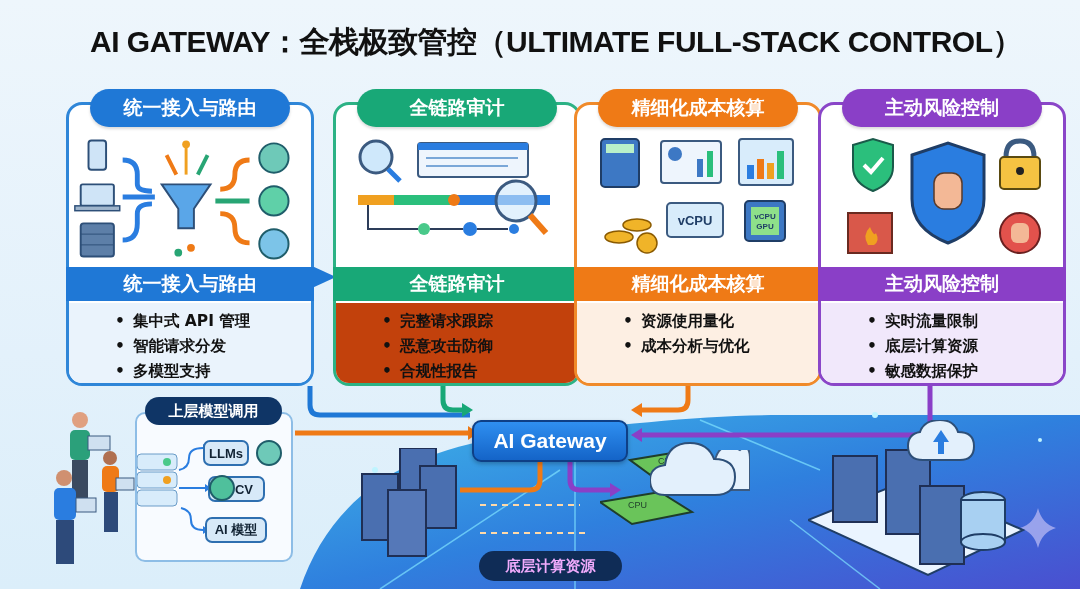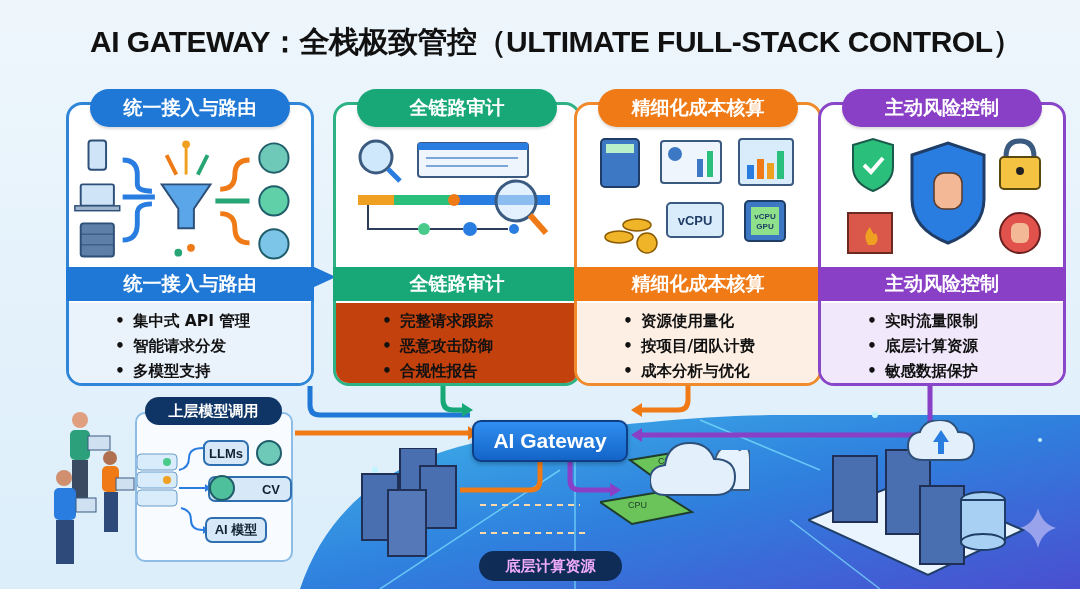--- a/index.html
+++ b/index.html
@@ -267,21 +267,20 @@
       <rect x="166" y="72" width="40" height="40" rx="4" fill="#3d78c4" stroke="#1f3d66" stroke-width="2"></rect>
       <rect x="172" y="78" width="28" height="28" fill="#8ee08a"></rect>
       <text x="186" y="90" text-anchor="middle" font-size="8" font-weight="bold" fill="#1f3d66" font-family="Liberation Sans, sans-serif">vCPU</text>
       <text x="186" y="100" text-anchor="middle" font-size="8" font-weight="bold" fill="#1f3d66" font-family="Liberation Sans, sans-serif">GPU</text>
     </g>
   </svg>
   <div class="band">精细化成本核算</div>
   <div class="list">
     <ul>
       <li>资源使用量化</li>
-      <li>按项目/团队计费</li>
       <li>成本分析与优化</li>
     </ul>
   </div>
 </div>
 
 <div class="card c4">
   <div class="pill">主动风险控制</div>
   <svg class="illus" viewBox="0 0 228 140">
     <g>
         <path d="M25 16 L45 10 L65 16 L65 38 Q65 54 45 62 Q25 54 25 38 Z" fill="#2bbf7c" stroke="#1a5a4a" stroke-width="2"></path>
@@ -353,21 +352,21 @@
       <polygon points="28,44 34,48 28,52" fill="#2a7de0"></polygon>
     <path d="M4 68 Q14 70 14 80 Q14 90 26 90" stroke="#2a7de0" stroke-width="2" fill="none"></path>
       <polygon points="26,86 32,90 26,94" fill="#2a7de0"></polygon>
   </svg>
 </div>
 <div class="upper-pill">上层模型调用</div>
 <div class="model-tag" style="left:203px; top:440px; width:46px;">LLMs</div>
 <svg class="abs" style="left:254px; top:438px;" width="30" height="30">
     <circle cx="15" cy="15" r="12" fill="#6ec9b8" stroke="#1f5d6a" stroke-width="2"></circle>
   </svg>
-<div class="model-tag" style="left:208px; top:476px; width:84px; justify-content:flex-end; padding-right:10px;">CV</div>
+<div class="model-tag" style="left:208px; top:476px; width:57px; justify-content:flex-end; padding-right:10px;">CV</div>
 <svg class="abs" style="left:207px; top:473px;" width="30" height="30">
     <circle cx="15" cy="15" r="12" fill="#4fc09c" stroke="#1f5d6a" stroke-width="2"></circle>
   </svg>
 <div class="model-tag" style="left:205px; top:517px; width:62px;text-align:right;">AI 模型</div>
 
 <svg class="abs" style="left:360px; top:448px;" width="110" height="110">
   <rect x="40" y="0" width="36" height="60" fill="#4a6fb0" stroke="#1f2f55" stroke-width="2"></rect>
   <rect x="60" y="18" width="36" height="62" fill="#4a6fb0" stroke="#1f2f55" stroke-width="2"></rect>
   <rect x="2" y="26" width="36" height="66" fill="#4a6fb0" stroke="#1f2f55" stroke-width="2"></rect>
   <rect x="28" y="42" width="38" height="66" fill="#5578b8" stroke="#1f2f55" stroke-width="2"></rect>

